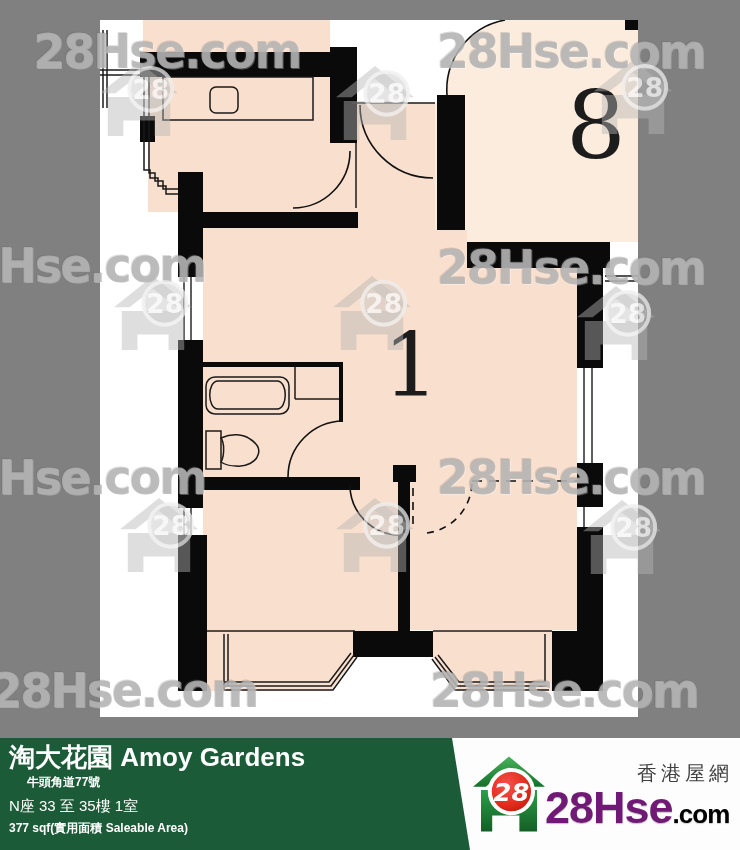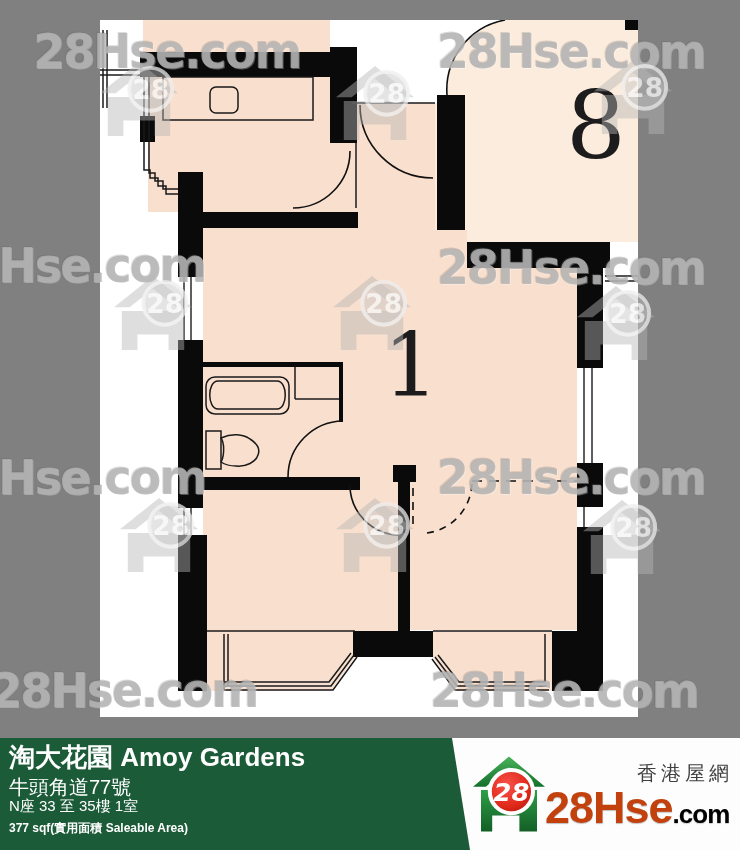--- a/index.html
+++ b/index.html
@@ -17,28 +17,28 @@
            font-size:46px;letter-spacing:-2px;color:rgba(178,178,178,0.82);
            text-shadow:1px 1px 0 rgba(255,255,255,0.30), -1px -1px 0 rgba(96,96,96,0.22);
            white-space:nowrap;transform:scaleY(1.04);}
   .wm-icon{position:absolute;opacity:0.82;}
 
   
   .footer{position:absolute;left:0;top:738px;width:740px;height:112px;background:#fdfdfd;z-index:10;}
   .footer-green{position:absolute;left:0;top:0;width:470px;height:112px;background:#1b5b38;
                 clip-path:polygon(0 0, 452px 0, 470px 112px, 0 112px);color:#ffffff;}
   .fg-title{position:absolute;left:9px;top:2px;font-size:26px;font-weight:bold;white-space:nowrap;}
-  .fg-line1{position:absolute;left:9px;top:36px;font-size:20px;font-weight:normal;white-space:nowrap;}
+  .fg-line1{position:absolute;left:27px;top:36px;font-size:12px;font-weight:bold;white-space:nowrap;}
   .fg-line2{position:absolute;left:9px;top:59px;font-size:15px;font-weight:normal;white-space:nowrap;}
   .fg-line3{position:absolute;left:9px;top:82px;font-size:12px;font-weight:bold;white-space:nowrap;}
 
   .footer-logo{position:absolute;right:0;top:0;width:288px;height:112px;}
   .logo-house{position:absolute;left:21px;top:16px;}
   .brand-row{position:absolute;left:93px;top:44px;white-space:nowrap;}
-  .brand-main{font-size:45px;font-weight:bold;color:#c2410c;letter-spacing:-1px;
+  .brand-main{font-size:45px;font-weight:bold;color:#701a75;letter-spacing:-1px;
               text-shadow:0 1px 1px rgba(0,0,0,0.25);}
   .brand-suffix{font-size:26px;font-weight:bold;color:#000000;letter-spacing:-1px;
                 text-shadow:0 1px 1px rgba(0,0,0,0.2);}
   .site-name{position:absolute;left:185px;top:22px;font-size:20px;color:#404040;letter-spacing:4px;white-space:nowrap;}
 
   .gray-band{position:absolute;left:0;top:717px;width:740px;height:21px;background:#808080;}
 </style>
 </head>
 <body>
 

